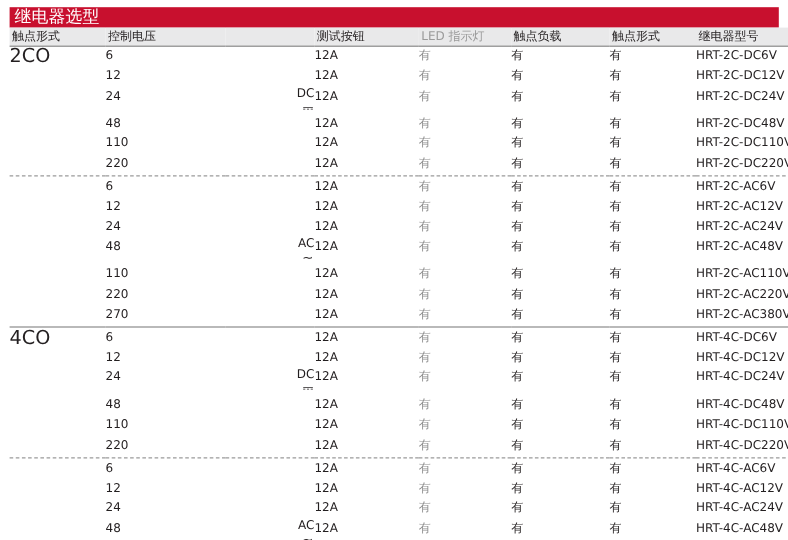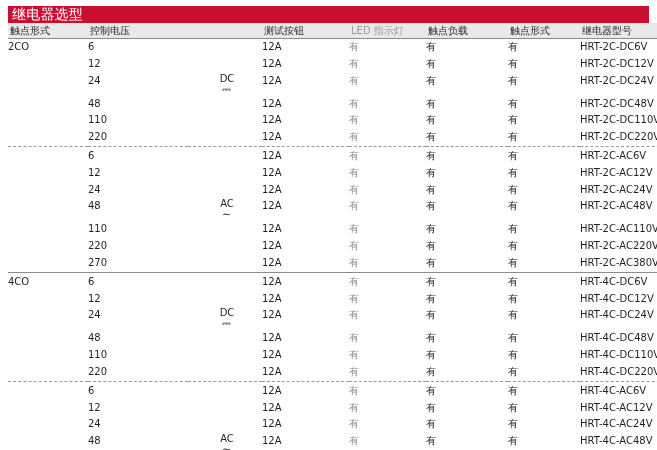--- a/index.html
+++ b/index.html
@@ -86,21 +86,21 @@
     white-space: nowrap;
   }
   td.led-cell { color: #8e8e8e; }
   td.sym-cell {
     text-align: left;
     padding-left: 22px;
     vertical-align: middle;
   }
   .sym-box {
     display: block;
-    text-align: center;
+    text-align: right;
     line-height: 12px;
     padding-left: 4px;
   }
   .sym-box .sym-label {
     font-size: 10px;
     display: block;
   }
   .sym-box .sym-glyph {
     font-size: 11px;
     display: block;
@@ -114,21 +114,21 @@
     padding: 0;
     border-top: 1px dashed #9a9a9a;
   }
   tr.solid-sep td {
     height: 1px;
     line-height: 0;
     padding: 0;
     border-top: 1px solid #8c8c8c;
   }
   .contact-label {
-    font-size: 10px;
+    font-size: 16px;
   }
 </style>
 </head>
 <body>
 
 <div class="page">
 
   <div class="title-bar">
     <span class="title-text">继电器选型</span>
   </div>

